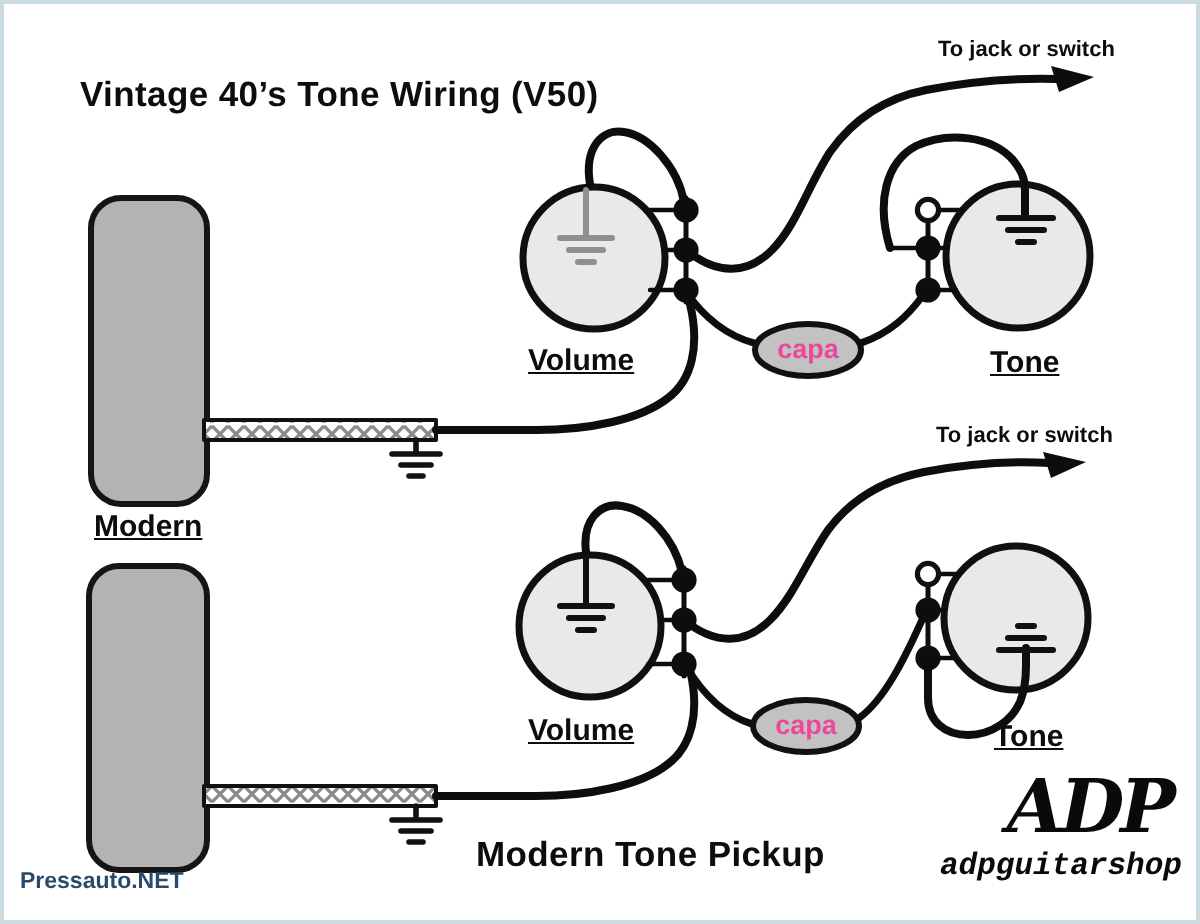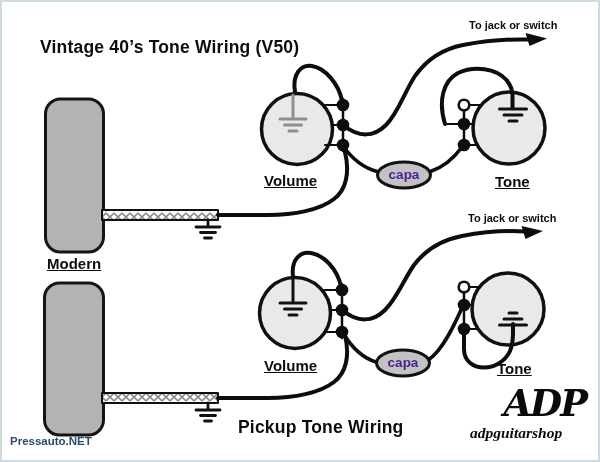--- a/index.html
+++ b/index.html
@@ -11,29 +11,29 @@
     box-sizing:border-box;
     overflow:hidden;
     font-family:"Liberation Sans", sans-serif;
     color:#0d0d0d;
   }
   svg.diagram{position:absolute;left:0;top:0;width:600px;height:462px;}
   .lbl{position:absolute;white-space:nowrap;color:#0d0d0d;}
   .title{font-size:17.5px;font-weight:bold;letter-spacing:0.2px;}
   .jack{font-size:11px;font-weight:bold;}
   .part{font-size:15px;font-weight:bold;text-decoration:underline;}
-  .cap{font-size:13.5px;font-weight:bold;text-align:center;width:54px;color:#4c1d95;}
+  .cap{font-size:13.5px;font-weight:bold;text-align:center;width:54px;color:#ec4899;}
   .logo-adp{
     position:absolute;left:468px;top:383px;width:116px;text-align:right;
     font-family:"DejaVu Serif", serif;font-style:italic;font-weight:bold;
     font-size:37px;letter-spacing:-2px;color:#0a0a0a;line-height:1;
   }
   .logo-sub{
-    position:absolute;left:468px;top:422px;width:116px;text-align:left;
-    font-family:Liberation Serif, serif;font-style:italic;font-weight:bold;
+    position:absolute;left:468px;top:422px;width:116px;text-align:right;
+    font-family:Liberation Mono, monospace;font-style:italic;font-weight:bold;
     font-size:15.5px;letter-spacing:0px;color:#0a0a0a;
   }
   .watermark{
     position:absolute;left:8px;top:433px;
     font-size:11.5px;font-weight:bold;color:#2a4a6b;
   }
 </style>
 </head>
 <body>
 
@@ -159,20 +159,20 @@
   <div class="lbl part" style="left:493px;top:171px;">Tone</div>
 
   <div class="lbl jack" style="left:466px;top:210px;">To jack or switch</div>
 
   <div class="lbl part" style="left:262px;top:355px;">Volume</div>
 
   <div class="lbl cap" style="left:374px;top:353px;">capa</div>
 
   <div class="lbl part" style="left:495px;top:358px;">Tone</div>
 
-  <div class="lbl title" style="left:236px;top:415px;">Pickup Tone Wiring</div>
+  <div class="lbl title" style="left:236px;top:415px;">Modern Tone Pickup</div>
 
   <div class="logo-adp">ADP</div>
   <div class="logo-sub">adpguitarshop</div>
 
   <div class="watermark">Pressauto.NET</div>
 
 </div>
 
 </body></html>

